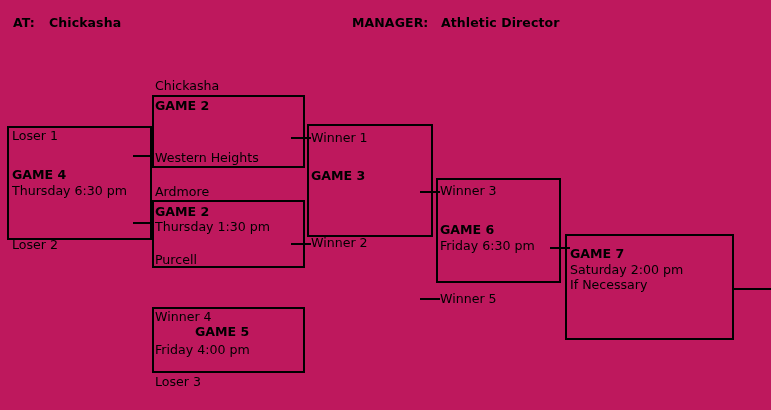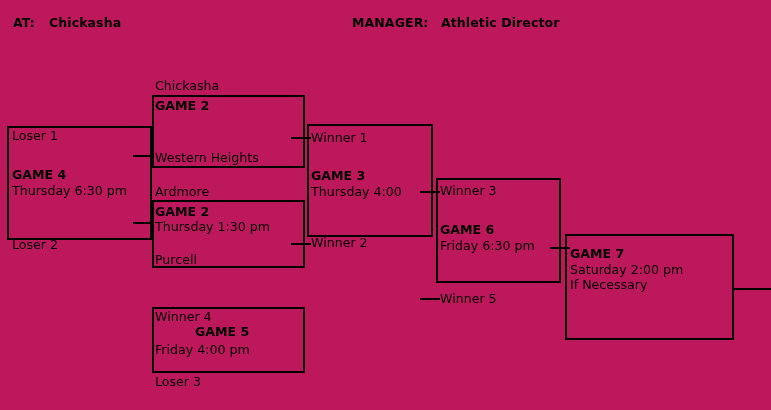--- a/index.html
+++ b/index.html
@@ -89,21 +89,20 @@
 
   <div class="lbl" style="left:12px; top:128px;">Loser 1</div>
   <div class="lbl bold" style="left:12px; top:167px;">GAME 4</div>
   <div class="lbl" style="left:12px; top:183px;">Thursday 6:30 pm</div>
   <div class="lbl" style="left:12px; top:237px;">Loser 2</div>
 
   <div class="gbox" id="box-game-3" style="left:307px; top:124px; width:126px; height:113px;"></div>
 
   <div class="lbl" style="left:311px; top:130px;">Winner 1</div>
   <div class="lbl bold" style="left:311px; top:168px;">GAME 3</div>
-  <div class="lbl" style="left:311px; top:184px;">Thursday 4:00</div>
   <div class="lbl" style="left:311px; top:235px;">Winner 2</div>
 
   <div class="gbox" id="box-game-5" style="left:152px; top:307px; width:153px; height:66px;"></div>
 
   <div class="lbl" style="left:155px; top:309px;">Winner 4</div>
   <div class="lbl bold" style="left:155px; top:324px;padding-left:40px;">GAME 5</div>
   <div class="lbl" style="left:155px; top:342px;">Friday 4:00 pm</div>
   <div class="lbl" style="left:155px; top:374px;">Loser 3</div>
 
   <div class="gbox" id="box-game-6" style="left:436px; top:178px; width:125px; height:105px;"></div>

